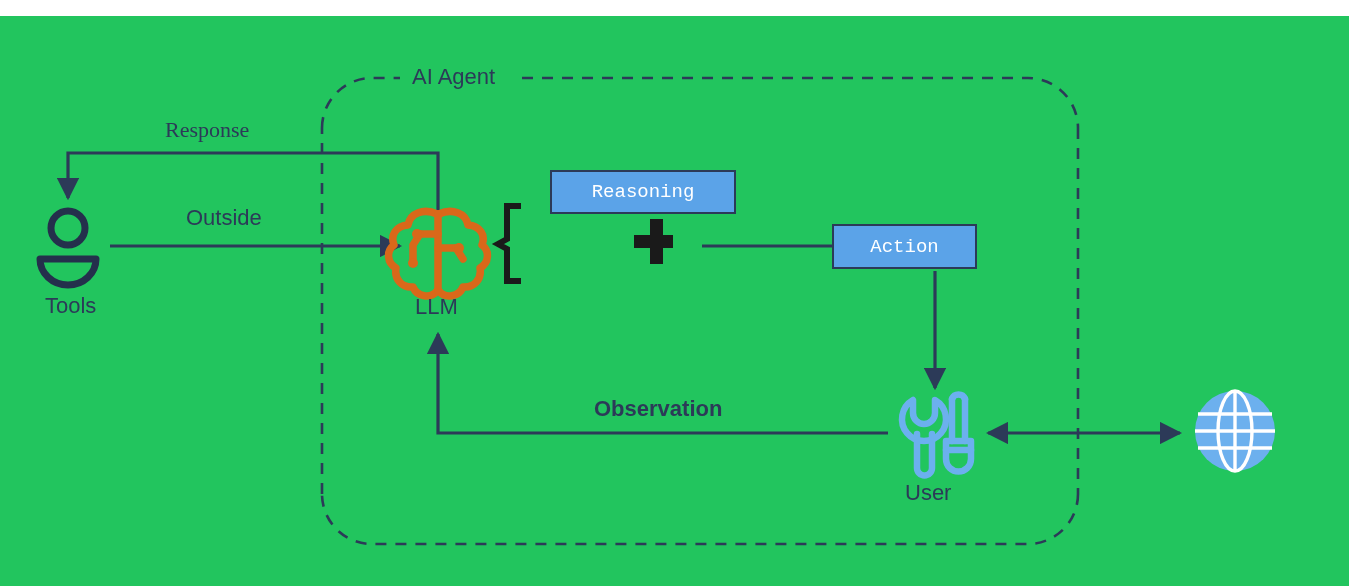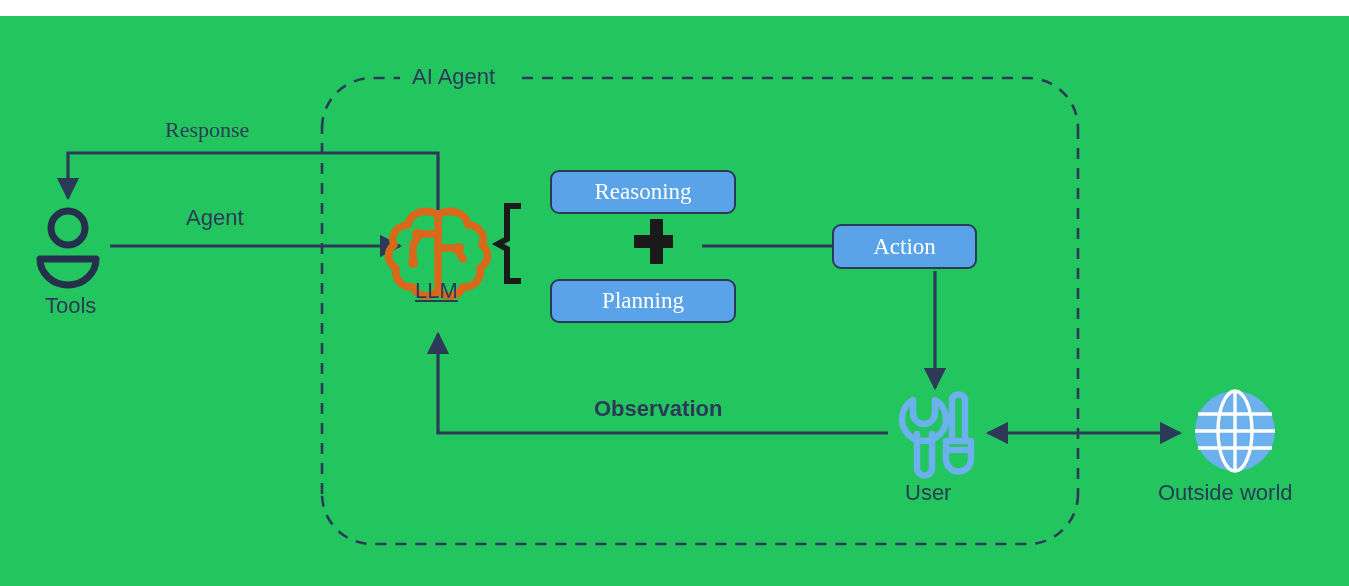--- a/index.html
+++ b/index.html
@@ -30,27 +30,27 @@
     color: #2c3a58;
     font-family: "Liberation Sans", sans-serif;
     white-space: nowrap;
     user-select: none;
   }
   .label-lg { font-size: 22px; }
   .blue-box {
     position: absolute;
     background: #5ba3e8;
     border: 2.5px solid #2c3a58;
-    border-radius: 9px;
+    border-radius: 0;
     color: #ffffff;
     display: flex;
     align-items: center;
     justify-content: center;
-    font-size: 23px;
-    font-family: Liberation Serif, serif;
+    font-size: 19px;
+    font-family: Liberation Mono, monospace;
     box-sizing: border-box;
     user-select: none;
   }
 </style>
 </head>
 <body>
 
 <div id="canvas">
 
   <svg class="svg-layer" viewBox="0 0 1349 586">
@@ -176,31 +176,29 @@
     <g fill="#1a1a1a">
       <rect x="634" y="219" width="39" height="13"></rect>
       <rect x="650" y="203" width="13" height="45"></rect>
     </g>
   </svg>
 
   <div class="label label-lg" style="left:412px; top:48px;">AI Agent</div>
 
   <div class="label label-lg" style="left:165px; top:101px;font-family:Liberation Serif, serif;">Response</div>
 
-  <div class="label label-lg" style="left:186px; top:189px;">Agent</div>
+  <div class="label label-lg" style="left:186px; top:189px;">Outside</div>
 
   <div class="label label-lg" style="left:594px; top:380px;font-weight:bold;">Observation</div>
 
   <div class="label label-lg" style="left:45px; top:277px;">Tools</div>
 
-  <div class="label label-lg" style="left:415px; top:262px;text-decoration:underline;">LLM</div>
+  <div class="label label-lg" style="left:415px; top:278px;">LLM</div>
 
   <div class="label label-lg" style="left:905px; top:464px;">User</div>
 
-  <div class="label label-lg" style="left:1158px; top:464px;">Outside world</div>
 
   <div class="blue-box" style="left:550px; top:154px; width:186px; height:44px;">Reasoning</div>
 
-  <div class="blue-box" style="left:550px; top:263px; width:186px; height:44px;">Planning</div>
 
   <div class="blue-box" style="left:832px; top:208px; width:145px; height:45px;">Action</div>
 
 </div>
 
 </body></html>

